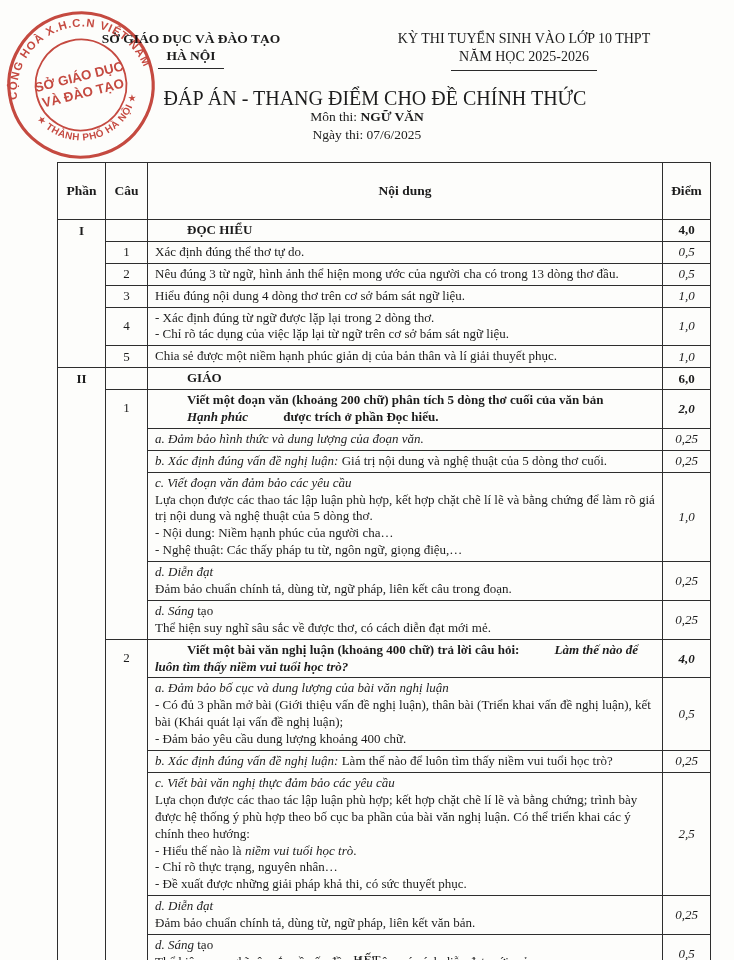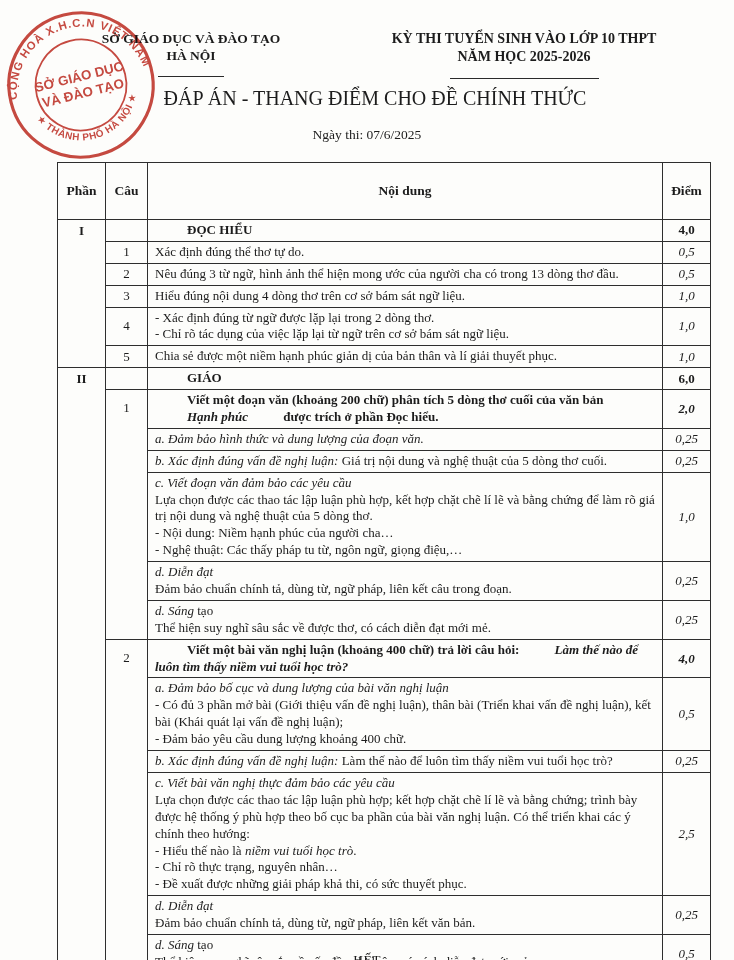--- a/index.html
+++ b/index.html
@@ -13,24 +13,24 @@
     overflow:hidden;
   }
   
   .hdr-left{
     position:absolute;left:66px;top:30px;width:250px;
     text-align:center;font-weight:bold;font-size:13.5px;line-height:17px;
     z-index:1;
   }
   .hdr-right{
     position:absolute;left:368px;top:30px;width:312px;
-    text-align:center;font-weight:bold;font-size:14px;line-height:18px;
+    text-align:center;font-weight:normal;font-size:14px;line-height:18px;
     z-index:1;
   }
-  .u{display:inline-block;border-bottom:1.4px solid #2a2a2a;padding:0 8px 12px 8px;}
+  .u{display:inline-block;border-bottom:1.4px solid #2a2a2a;padding:0 8px 4px 8px;}
   .doc-title{
     position:absolute;left:0;top:87px;width:100%;
     text-align:center;font-weight:normal;font-size:20px;z-index:1;padding-left:8px;
   }
   .subject-line{position:absolute;left:0;top:109px;width:100%;text-align:center;font-size:13.5px;z-index:1;}
   .subject-line .bold{font-weight:bold;}
   .date-line{position:absolute;left:0;top:127px;width:100%;text-align:center;font-size:13.5px;z-index:1;}
   
   .stamp{
     position:absolute;left:2px;top:6px;width:158px;height:158px;
@@ -91,20 +91,21 @@
     <div><span class="u">HÀ NỘI</span></div>
   </div>
 
   <div class="hdr-right">
     <div>KỲ THI TUYỂN SINH VÀO LỚP 10 THPT</div>
     <div><span class="u">NĂM HỌC 2025-2026</span></div>
   </div>
 
   <div class="doc-title">ĐÁP ÁN - THANG ĐIỂM CHO ĐỀ CHÍNH THỨC</div>
 
+  <div class="subject-line"><span>Môn thi: </span><span class="bold">NGỮ VĂN</span></div>
 
   <div class="date-line"><span>Ngày thi: </span><span>07/6/2025</span></div>
 
   <table class="answer-table">
     <colgroup>
       <col class="w-phan">
         <col class="w-cau">
         <col class="w-noidung">
         <col class="w-diem">
     </colgroup>

